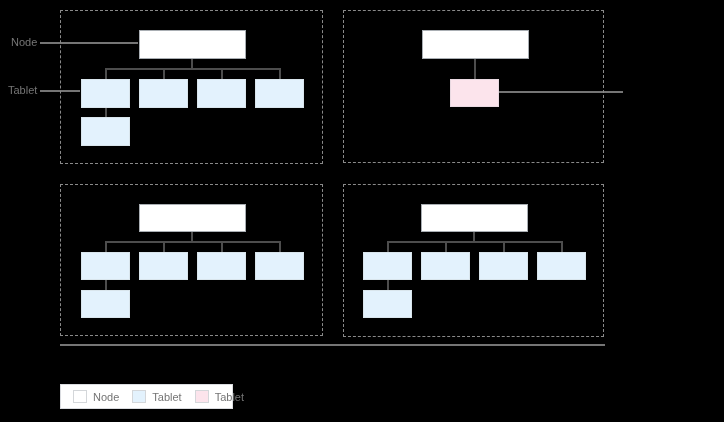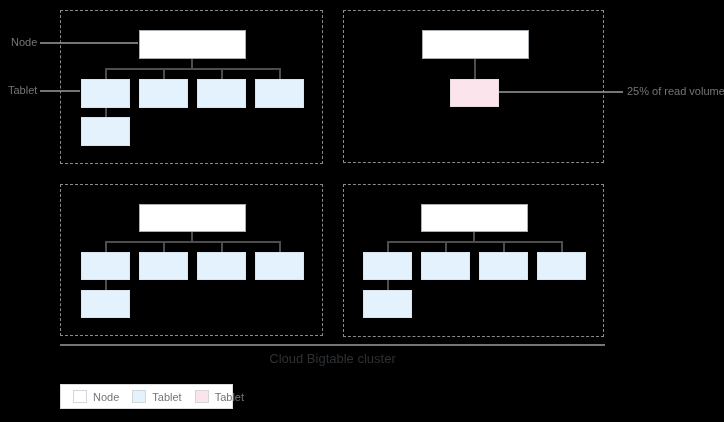--- a/index.html
+++ b/index.html
@@ -69,21 +69,20 @@
 
 <div class="stage">
 
   <div class="lbl" style="left:11px;top:36px;">Node</div>
   <div class="leader" style="left:40px;top:42px;width:98px;"></div>
 
   <div class="lbl" style="left:8px;top:84px;">Tablet</div>
   <div class="leader" style="left:40px;top:90px;width:40px;"></div>
 
   <div class="leader" style="left:498px;top:91px;width:125px;"></div>
-  <div class="lbl" style="left:627px;top:85px;">25% of read volume</div>
 
   <div class="quad" style="left:60px;top:10px;width:263px;height:154px;">
     <div class="box node-box"></div>
     <div class="cline v" style="left:130px;top:48px;height:9px;"></div>
     <div class="cline h" style="left:44px;top:57px;width:176px;"></div>
     <div class="cline v" style="left:44px;top:59px;height:9px;"></div>
     <div class="cline v" style="left:102px;top:59px;height:9px;"></div>
     <div class="cline v" style="left:160px;top:59px;height:9px;"></div>
     <div class="cline v" style="left:218px;top:59px;height:9px;"></div>
     <div class="box tablet" style="left:20px;top:68px;"></div>
@@ -126,21 +125,20 @@
     <div class="cline v" style="left:217px;top:58px;height:9px;"></div>
     <div class="box tablet" style="left:19px;top:67px;height:28px;"></div>
     <div class="box tablet" style="left:77px;top:67px;height:28px;"></div>
     <div class="box tablet" style="left:135px;top:67px;height:28px;"></div>
     <div class="box tablet" style="left:193px;top:67px;height:28px;"></div>
     <div class="cline v" style="left:43px;top:95px;height:10px;"></div>
     <div class="box tablet" style="left:19px;top:105px;height:28px;"></div>
   </div>
 
   <div class="cluster-line"></div>
-  <div class="cluster-title">Cloud Bigtable cluster</div>
 
   <div class="legend">
     <div class="legend-item">
       <span class="swatch" style="background-color: rgb(255, 255, 255);"></span>
       <span class="lab">Node</span>
     </div>
     <div class="legend-item">
       <span class="swatch" style="background-color: rgb(227, 242, 253);"></span>
       <span class="lab">Tablet</span>
     </div>

